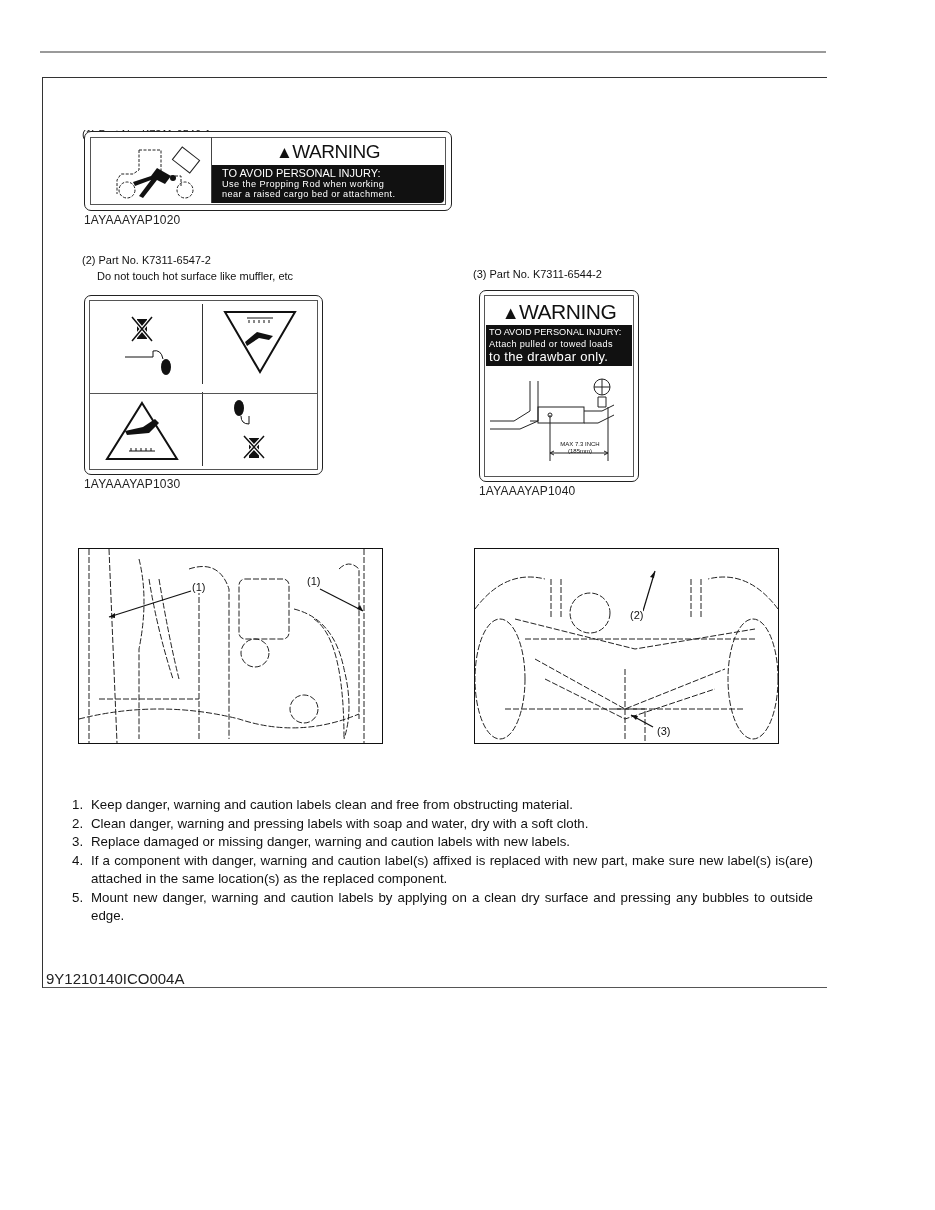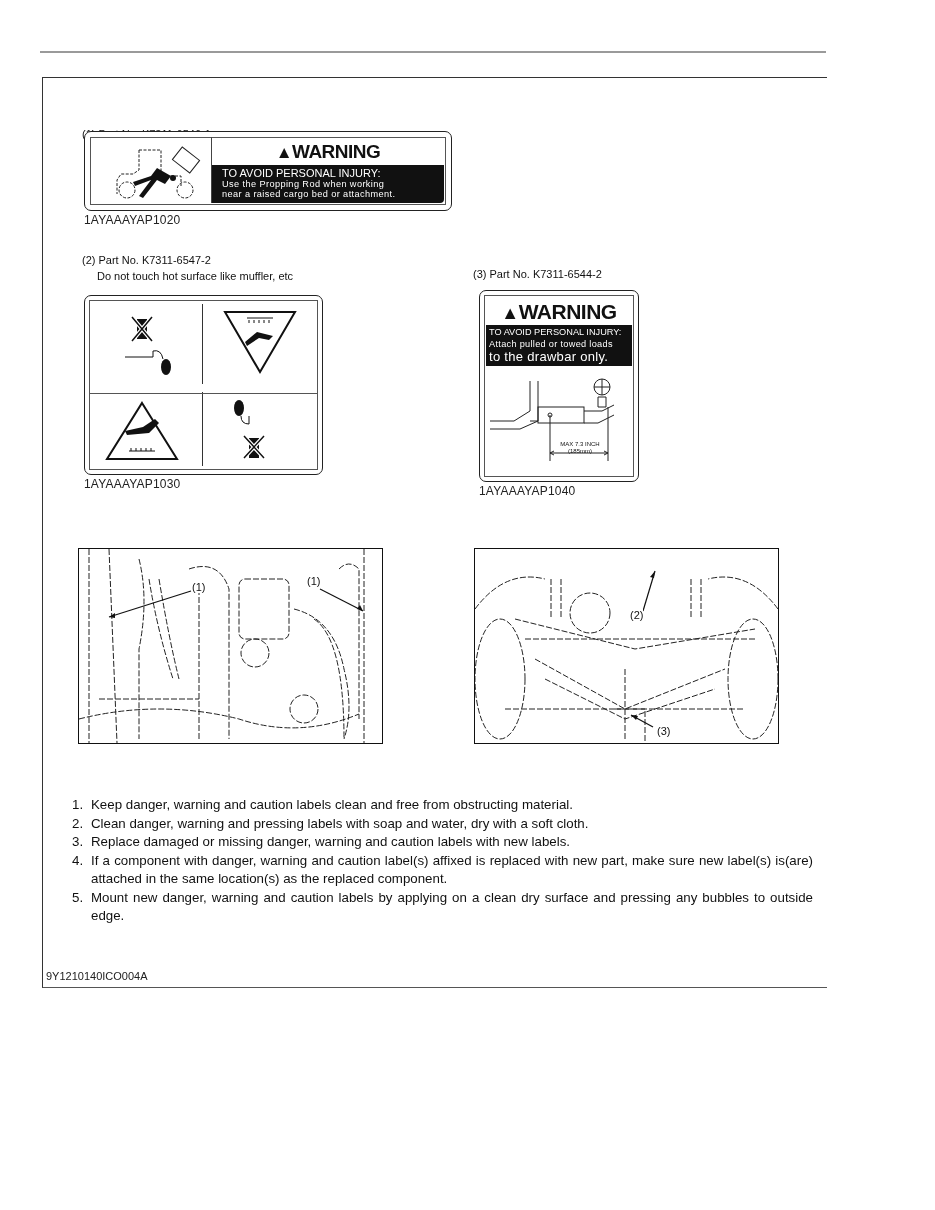--- a/index.html
+++ b/index.html
@@ -6,21 +6,21 @@
   body { width:935px; height:1210px; position:relative; overflow:hidden;
          font-family:"Liberation Sans", sans-serif; color:#111; }
   .abs { position:absolute; }
   .rule-top { left:40px; top:51px; width:786px; height:2px; background:#9a9a9a; }
   .frame { left:42px; top:77px; width:784px; height:909px;
            border-top:1.5px solid #333; border-left:1.5px solid #333; border-bottom:1.5px solid #555; }
   .cap { font-size:11px; color:#111; white-space:nowrap; }
   .code { font-size:12px; color:#222; letter-spacing:0.2px;text-align:center; }
   .label-outer { border:1.2px solid #222; border-radius:7px; background:#fff; }
   .label-inner { position:absolute; border:1px solid #555; }
-  .warn-word { font-weight:bold; font-family:"Liberation Sans", sans-serif; letter-spacing:-0.5px; }
+  .warn-word { font-weight:normal; font-family:"Liberation Sans", sans-serif; letter-spacing:-0.5px; }
   .blackbox { background:#111; color:#fff; }
   .photo { border:1.5px solid #111; background:#fff; overflow:hidden; }
   h2.care { margin:0; font-size:15.5px; font-weight:bold; letter-spacing:0.6px; white-space:nowrap; }
   .care-list { margin:0; padding:0; list-style:none; font-size:13.3px; line-height:18.5px; color:#111; }
   .care-list li { position:relative; padding-left:19px; }
   .care-list .num { position:absolute; left:0; top:0; }
   .care-list .txt { display:block; text-align:justify; }
 </style>
 </head>
 <body>
@@ -192,13 +192,13 @@
         <span class="num">4.</span>
         <span class="txt">If a component with danger, warning and caution label(s) affixed is replaced with new part, make sure new label(s) is(are) attached in the same location(s) as the replaced component.</span>
       </li>
     <li>
         <span class="num">5.</span>
         <span class="txt">Mount new danger, warning and caution labels by applying on a clean dry surface and pressing any bubbles to outside edge.</span>
       </li>
   </ul>
 </div>
 
-<div class="abs" style="left:46px;top:970px;font-size:11px;color:#222;">9Y1210140ICO004A</div>
+<div class="abs" style="left:46px;top:970px;font-size:15px;color:#222;">9Y1210140ICO004A</div>
 
 </body></html>

